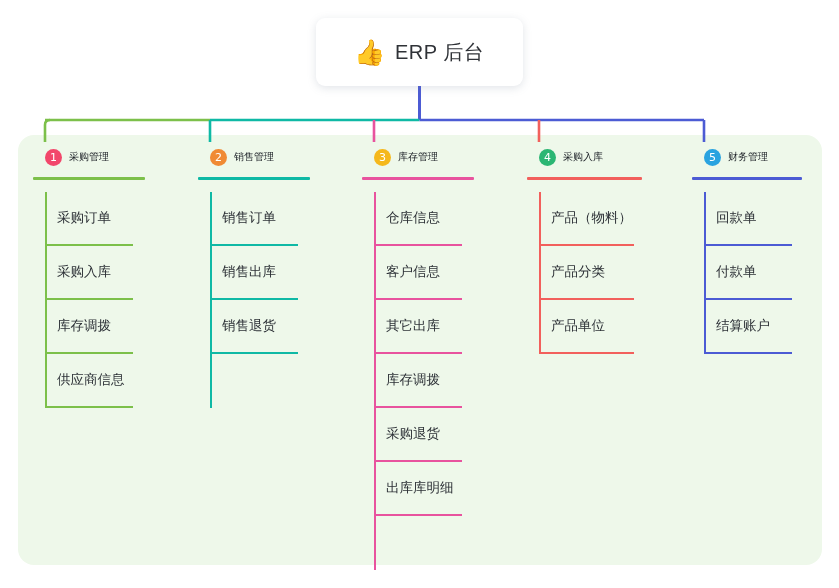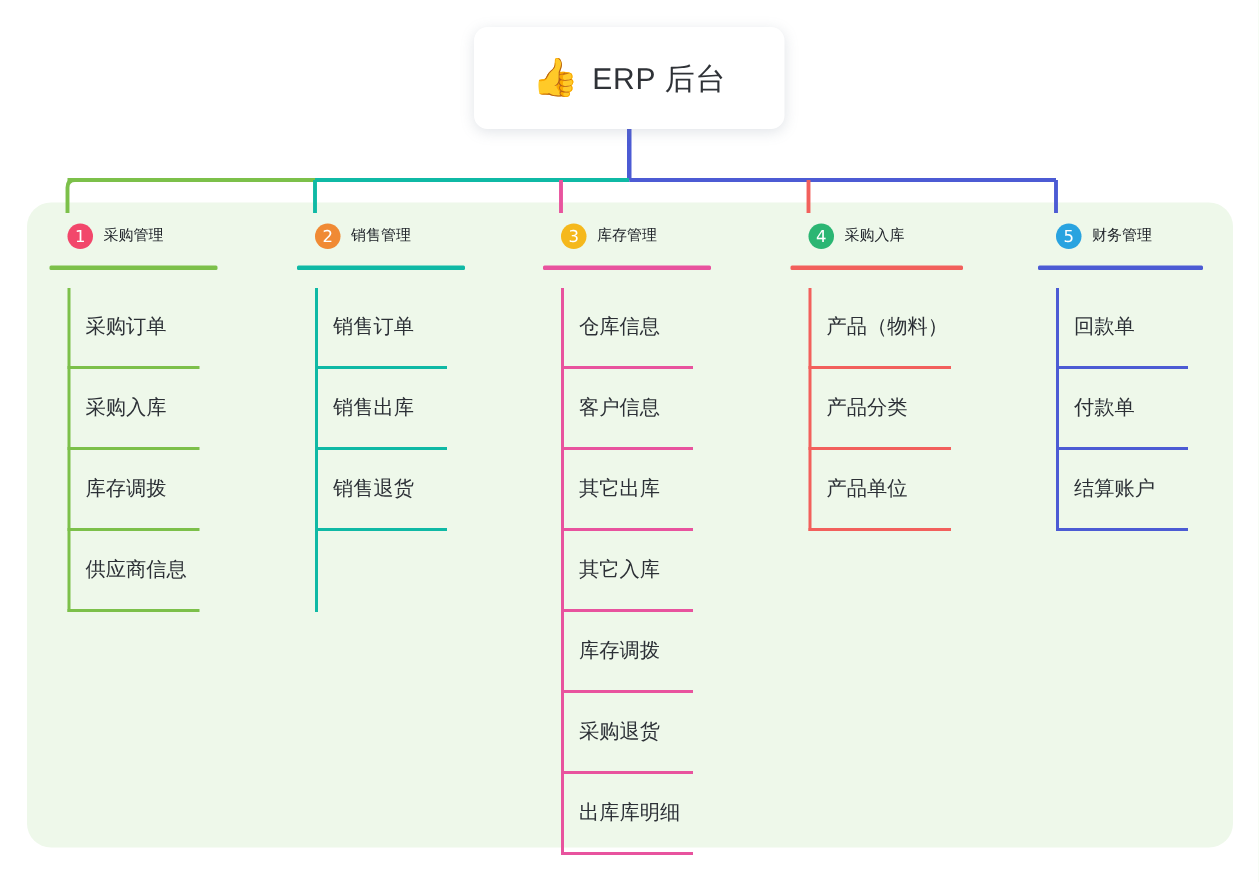--- a/index.html
+++ b/index.html
@@ -224,24 +224,20 @@
           </div>
           <div class="item">
             <span class="item-label">客户信息</span>
             <div class="item-rule" style="background: rgb(232, 83, 158); width: 88px;"></div>
           </div>
           <div class="item">
             <span class="item-label">其它出库</span>
             <div class="item-rule" style="background: rgb(232, 83, 158); width: 88px;"></div>
           </div>
           <div class="item">
-            <span class="item-label">其它入库</span>
-            <div class="item-rule" style="background: rgb(232, 83, 158); width: 88px;"></div>
-          </div>
-          <div class="item">
             <span class="item-label">库存调拨</span>
             <div class="item-rule" style="background: rgb(232, 83, 158); width: 88px;"></div>
           </div>
           <div class="item">
             <span class="item-label">采购退货</span>
             <div class="item-rule" style="background: rgb(232, 83, 158); width: 88px;"></div>
           </div>
           <div class="item">
             <span class="item-label">出库库明细</span>
             <div class="item-rule" style="background: rgb(232, 83, 158); width: 88px;"></div>

